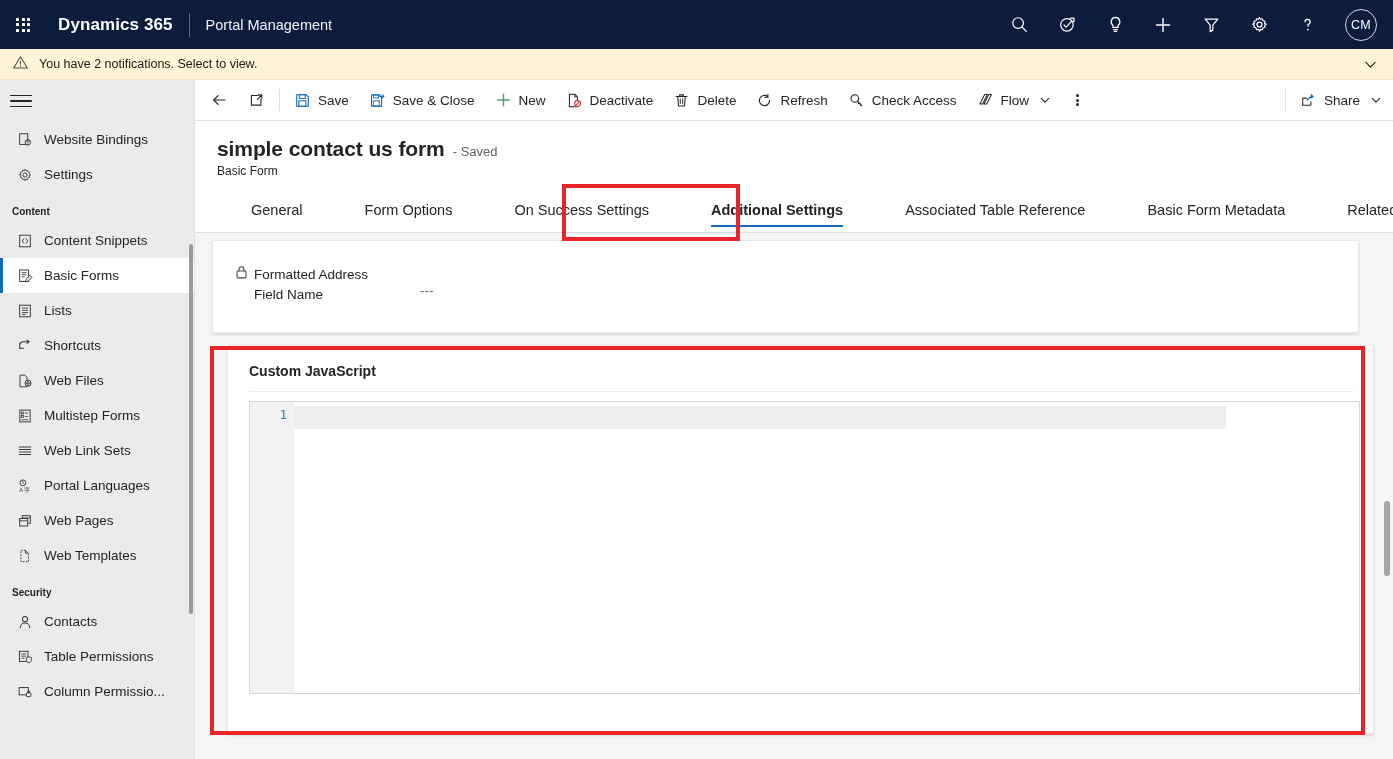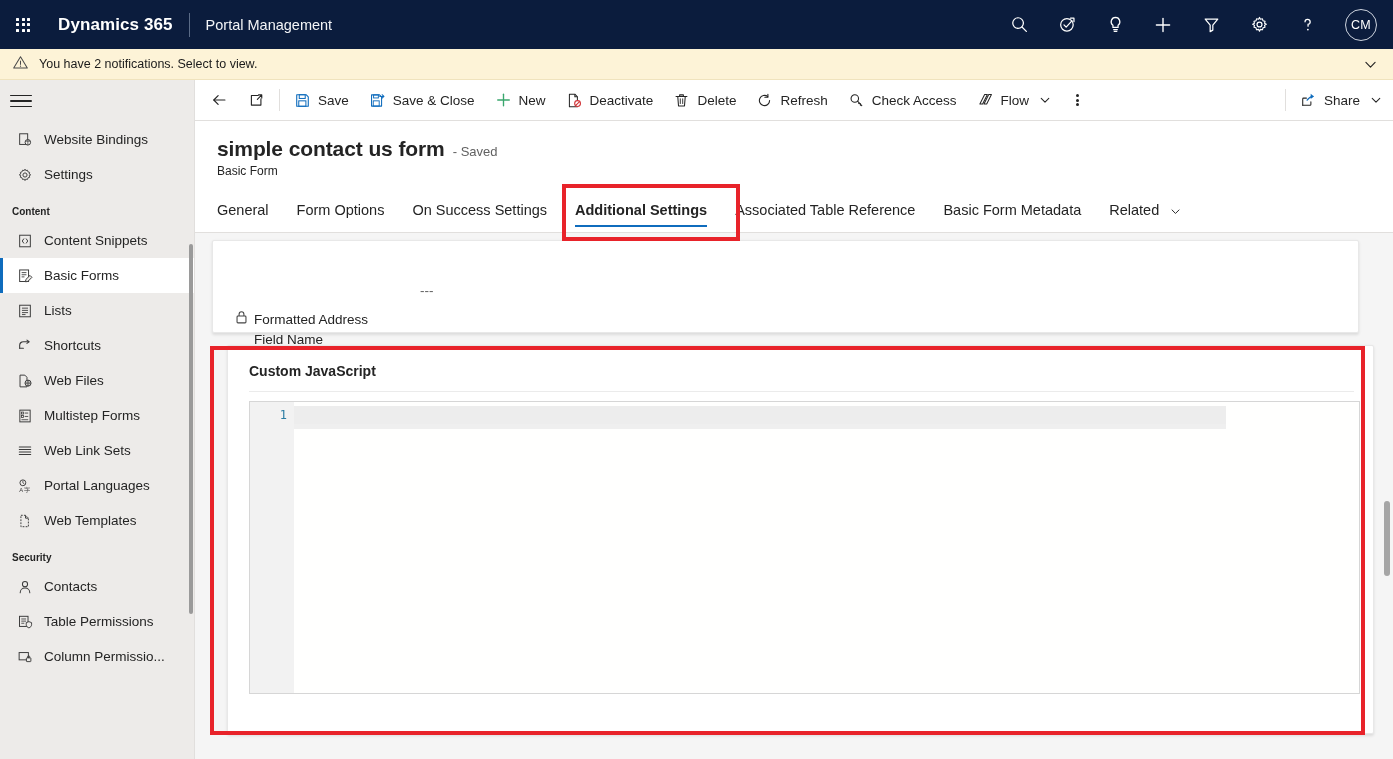--- a/index.html
+++ b/index.html
@@ -85,40 +85,40 @@
   
   .formhead { position:absolute; left:195px; top:121px; width:1198px; height:112px; background:#fff; }
   .title-row { display:flex; align-items:baseline; padding:16px 0 0 22px; }
   .rec-title { font-size:21px; font-weight:bold; color:#242424; letter-spacing:-.1px; }
   .rec-saved { font-size:13px; color:#616161; margin-left:8px;text-align:right; }
   .rec-sub { font-size:12px; color:#242424; padding-left:22px; margin-top:3px; }
 
   .tabs { display:flex; align-items:flex-end; padding-left:22px; margin-top:13px; height:36px; }
   .tab {
     position:relative; font-size:14.5px; color:#242424; padding:0 14px 9px 14px;
-    cursor:default; white-space:nowrap;
+    cursor:default; white-space:nowrap;margin-left:34px;
   }
   .tab:first-child { padding-left:0; }
   .tab.active { font-weight:bold; }
   .tab.active::after {
     content:""; position:absolute; left:14px; right:14px; bottom:0; height:2.5px; background:#0f6cbd;
   }
   .tab .chev { display:inline-flex; margin-left:6px; vertical-align:middle; }
   .tabs-underline { position:absolute; left:195px; top:232px; width:1198px; height:1px; background:#e1dfdd; }
 
   
   .content { position:absolute; left:195px; top:233px; width:1198px; height:526px; background:#f5f5f5; overflow:hidden; }
   .card {
     position:absolute; background:#ffffff; border:1px solid #e8e8e8; border-radius:2px;
     box-shadow:0 1.2px 3px rgba(0,0,0,.10);
   }
   .card-top { left:17px; top:7px; width:1147px; height:93px; }
   .field-row { display:flex; align-items:flex-start; padding:24px 0 0 22px; }
   .field-label { width:175px; font-size:13.5px; color:#242424; line-height:19px; }
-  .field-label .lockrow { display:flex; align-items:flex-start; gap:6px;margin-top:45px; }
+  .field-label .lockrow { display:flex; align-items:flex-start; gap:6px; }
   .field-value { font-size:13.5px; color:#616161; padding-top:18px; margin-left:10px; }
 
   .card-js { left:32px; top:112px; width:1147px; height:389px; }
   .js-header { font-size:14px; font-weight:bold; color:#242424; padding:17px 0 0 21px; }
   .js-rule { margin:12px 19px 0 21px; height:1px; background:#ebebeb; }
   .editor {
     position:absolute; left:21px; top:55px; width:1111px; height:293px;
     border:1px solid #d6d6d6; background:#fffffe; overflow:hidden;
   }
   .gutter { position:absolute; left:0; top:0; width:44px; height:293px; background:#f2f2f2; }
@@ -331,20 +331,31 @@
         <svg width="16" height="16" viewBox="0 0 18 18">
             <circle cx="6.6" cy="5.4" r="3.3" fill="none" stroke="#3b3b3b" stroke-width="1.05"></circle>
             <path d="M6.6 3.4v2l1.3 1" stroke="#3b3b3b" stroke-width=".9" stroke-linecap="round" fill="none"></path>
             <text x="2.6" y="15.6" font-family="Liberation Sans, sans-serif" font-size="6.6" fill="#3b3b3b">A</text>
             <text x="7.8" y="15.6" font-family="Liberation Sans, sans-serif" font-size="7" fill="#3b3b3b">字</text>
           </svg>
       </span>
       <span>Portal Languages</span>
     </div>
 
+    <div class="nav-item">
+      <span class="ico">
+        <svg width="16" height="16" viewBox="0 0 18 18">
+            <rect x="6" y="3" width="9" height="8.4" fill="none" stroke="#3b3b3b" stroke-width="1.1"></rect>
+            <path d="M6 5.6h9" stroke="#3b3b3b" stroke-width="1"></path>
+            <rect x="3" y="6.2" width="9" height="8.4" fill="#edebe9" stroke="#3b3b3b" stroke-width="1.1"></rect>
+            <path d="M3 8.8h9" stroke="#3b3b3b" stroke-width="1"></path>
+          </svg>
+      </span>
+      <span>Web Pages</span>
+    </div>
 
     <div class="nav-item">
       <span class="ico">
         <svg width="16" height="16" viewBox="0 0 18 18">
             <path d="M4.4 2.6h5.2l3.2 3.2v9.6H4.4z" fill="none" stroke="#3b3b3b" stroke-width="1.1" stroke-dasharray="2 1.4" stroke-linejoin="round"></path>
             <path d="M9.6 2.6v3.2h3.2" fill="none" stroke="#3b3b3b" stroke-width="1.1"></path>
           </svg>
       </span>
       <span>Web Templates</span>
     </div>

